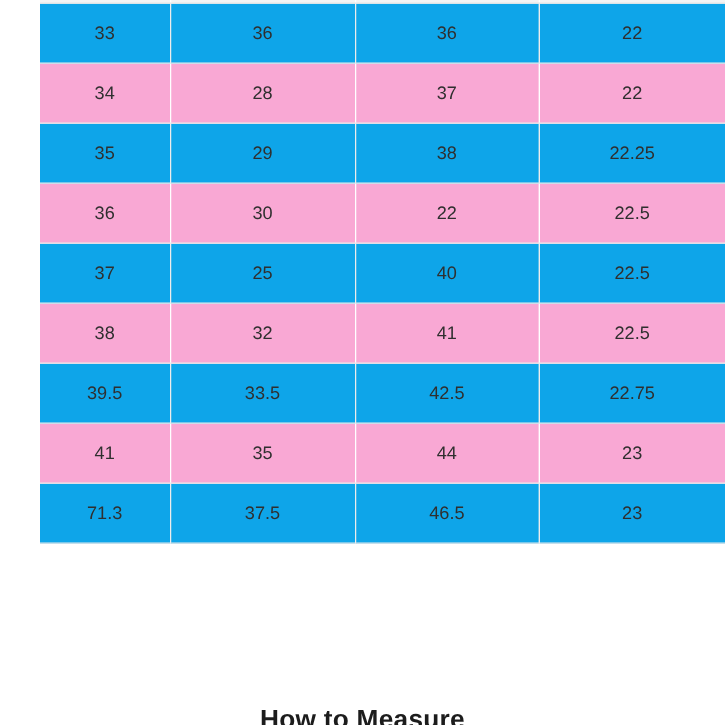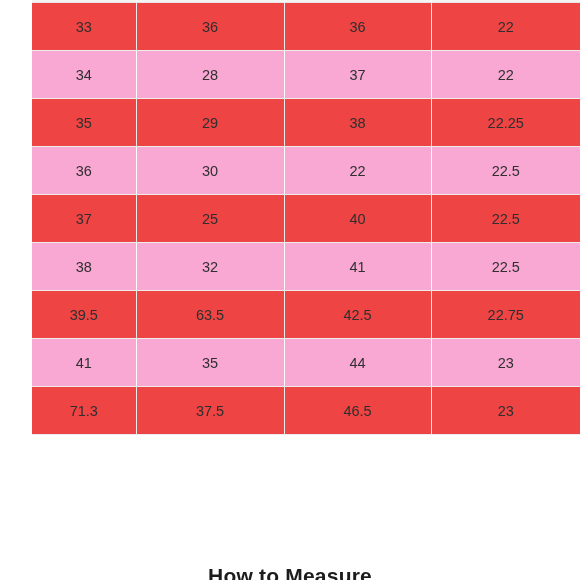--- a/index.html
+++ b/index.html
@@ -64,21 +64,21 @@
   table.size-chart tbody td {
     height: 47px;
     font-size: 14.5px;
     font-weight: 400;
     color: #2f2f2f;
     text-align: center;
     vertical-align: middle;
     border-right: 1px solid #ececec;
     border-bottom: 1px solid #ececec;
     padding: 0;
-    background: #ef4444;
+    background: #0ea5e9;
   }
   table.size-chart tbody td:last-child { border-right: none; }
 
   table.size-chart tbody tr.striped td {
     background: #f9a8d4;
     border-right-color: #ffffff;
   }
   table.size-chart tbody tr.striped td:last-child { border-right: none; }
 
   .how-to {
@@ -153,21 +153,21 @@
 
         <tr class="row striped">
           <td>38</td>
           <td>32</td>
           <td>41</td>
           <td>22.5</td>
         </tr>
 
         <tr class="row">
           <td>39.5</td>
-          <td>63.5</td>
+          <td>33.5</td>
           <td>42.5</td>
           <td>22.75</td>
         </tr>
 
         <tr class="row striped">
           <td>41</td>
           <td>35</td>
           <td>44</td>
           <td>23</td>
         </tr>

